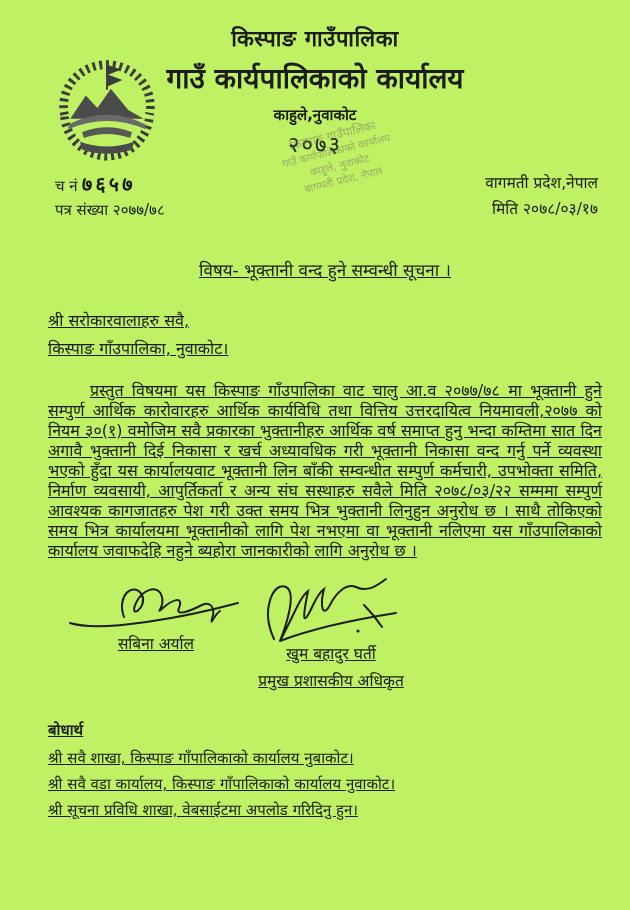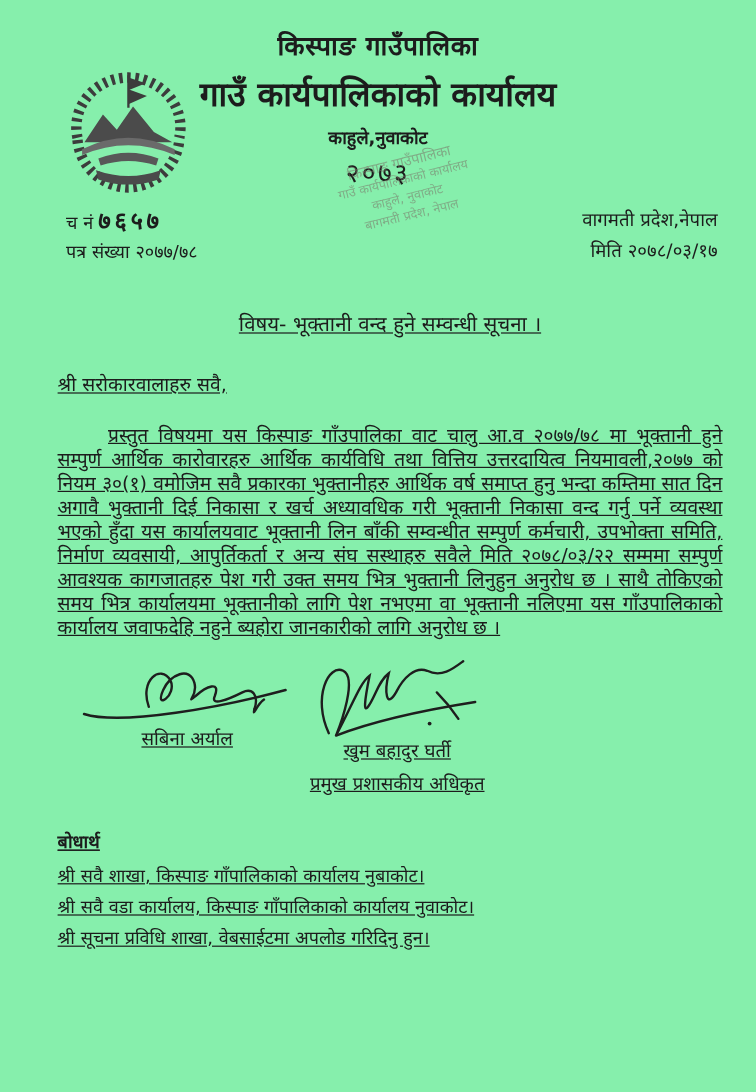--- a/index.html
+++ b/index.html
@@ -1,20 +1,20 @@
 <!DOCTYPE html>
 <html><head>
 <meta charset="utf-8">
 <style>
   html,body{margin:0;padding:0;background:#e8e8e8;}
   .page{
     position:relative;
     width:630px;height:910px;
     margin:0 auto;
-    background:#86efac;
+    background:#bef264;
     font-family:"DejaVu Sans","Liberation Sans",sans-serif;
     color:#1c1c1c;
     overflow:hidden;
     box-sizing:border-box;
   }
   
   .emblem{position:absolute;left:48px;top:55px;width:118px;height:108px;}
   .hdr{position:absolute;left:0;top:0;width:100%;text-align:center;}
   .hdr .muni{margin-top:22px;font-size:22px;font-weight:600;letter-spacing:.5px;}
   .hdr .office{margin-top:6px;font-size:28px;font-weight:600;}
@@ -106,20 +106,21 @@
       <span>मिति</span>
       <span>२०७८/०३/१७</span>
     </div>
   </div>
 
   <div class="content">
     <div class="subject">विषय- भूक्तानी वन्द हुने सम्वन्धी सूचना ।</div>
 
     <div class="recipient">
       <div>श्री सरोकारवालाहरु सवै,</div>
+      <div>किस्पाङ गाँउपालिका, नुवाकोट।</div>
     </div>
 
     <p class="bodytext">प्रस्तुत विषयमा यस किस्पाङ गाँउपालिका वाट चालु आ.व २०७७/७८ मा भूक्तानी हुने सम्पुर्ण आर्थिक कारोवारहरु आर्थिक कार्यविधि तथा वित्तिय उत्तरदायित्व नियमावली,२०७७ को नियम ३०(१) वमोजिम सवै प्रकारका भुक्तानीहरु आर्थिक वर्ष समाप्त हुनु भन्दा कम्तिमा सात दिन अगावै भुक्तानी दिई निकासा र खर्च अध्यावधिक गरी भूक्तानी निकासा वन्द गर्नु पर्ने व्यवस्था भएको हुँदा यस कार्यालयवाट भूक्तानी लिन बाँकी सम्वन्धीत सम्पुर्ण कर्मचारी, उपभोक्ता समिति, निर्माण व्यवसायी,  आपुर्तिकर्ता र अन्य संघ सस्थाहरु सवैले  मिति २०७८/०३/२२ सम्ममा सम्पुर्ण आवश्यक कागजातहरु पेश गरी उक्त समय भित्र भुक्तानी लिनुहुन अनुरोध छ । साथै तोकिएको समय भित्र कार्यालयमा भूक्तानीको लागि पेश नभएमा वा भूक्तानी नलिएमा यस गाँउपालिकाको कार्यालय जवाफदेहि नहुने ब्यहोरा जानकारीको लागि अनुरोध छ ।</p>
 
     <div class="sigrow">
       <div class="sig">
         <svg width="180" height="62" viewBox="0 0 180 62">
           <g fill="none" stroke="#1e1e1e" stroke-width="2" stroke-linecap="round">
             <path d="M4,48 C36,58 120,42 172,28"></path>
             <path d="M58,42 C50,20 68,6 76,20 C82,32 62,46 70,28 C76,15 92,8 96,22 C99,33 88,40 97,33 C106,25 118,20 113,33 C109,42 124,36 136,30 C144,26 150,32 146,44"></path>

